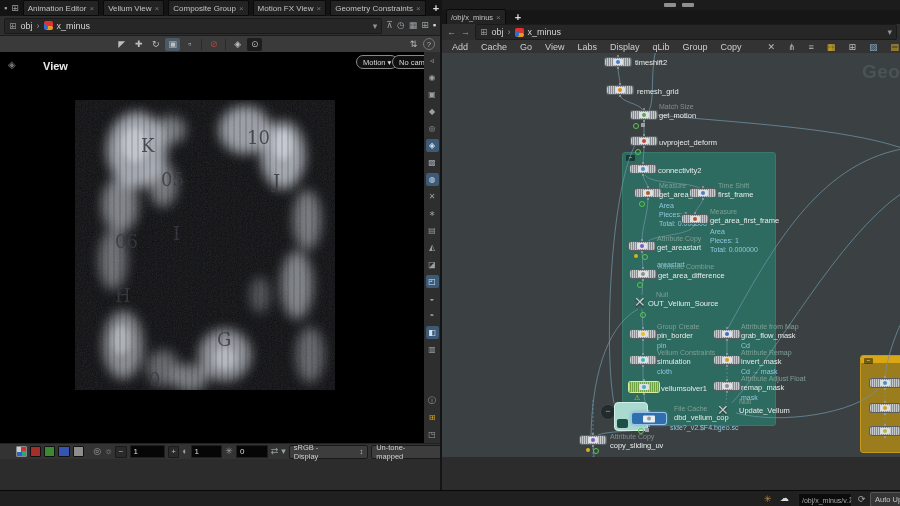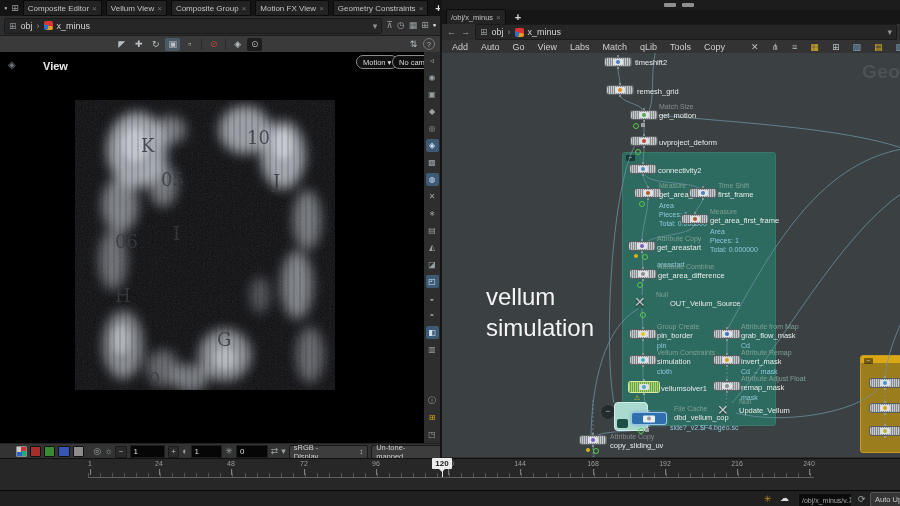--- a/index.html
+++ b/index.html
@@ -91,21 +91,21 @@
 </head>
 <body>
 
 <div id="app">
 
   <div id="lpane">
     <div class="tabbar">
       <span class="ico">▪</span>
       <span class="ico">⊞</span>
       <span class="tab">
-          <span>Composite Editor</span>
+          <span>Animation Editor</span>
           <span class="x">×</span>
         </span>
       <span class="tab">
           <span>Vellum View</span>
           <span class="x">×</span>
         </span>
       <span class="tab">
           <span>Composite Group</span>
           <span class="x">×</span>
         </span>
@@ -299,27 +299,27 @@
         <span>obj</span>
         <span class="gray-ic">›</span>
         <span class="nodeico"></span>
         <span>x_minus</span>
         <span style="flex:1"></span>
         <span class="gray-ic">▾</span>
       </div>
     </div>
     <div class="menubar">
       <span class="mitem">Add</span>
-      <span class="mitem">Auto</span>
+      <span class="mitem">Cache</span>
       <span class="mitem">Go</span>
       <span class="mitem">View</span>
       <span class="mitem">Labs</span>
-      <span class="mitem">Match</span>
+      <span class="mitem">Display</span>
       <span class="mitem">qLib</span>
-      <span class="mitem">Tools</span>
+      <span class="mitem">Group</span>
       <span class="mitem">Copy</span>
       <span class="mspacer"></span>
       <span class="mic">✕</span>
       <span class="mic">⋔</span>
       <span class="mic">≡</span>
       <span class="mic yel">▦</span>
       <span class="mic">⊞</span>
       <span class="mic blu">▨</span>
       <span class="mic yel">▤</span>
       <span class="mic blu">▨</span>
@@ -440,21 +440,21 @@
 
       <div class="ncat" style="left:216px;top:210px">Attribute Combine</div>
       <div class="hnode" style="left:188px;top:217px">
           <span class="core" style="--c:#8d8d8d"></span>
         </div>
       <div class="nname" style="left:216px;top:218px">get_area_difference</div>
       <span class="fdot g" style="left:195px;top:229px"></span>
 
       <div class="ncat" style="left:214px;top:238px">Null</div>
       <div class="nullnode" style="left:192px;top:242px">✕</div>
-      <div class="nname" style="left:228px;top:246px">OUT_Vellum_Source</div>
+      <div class="nname" style="left:206px;top:246px">OUT_Vellum_Source</div>
       <span class="fdot g" style="left:198px;top:259px"></span>
 
       <div class="ncat" style="left:215px;top:270px">Group Create</div>
       <div class="hnode" style="left:188px;top:277px">
           <span class="core" style="--c:#e8c020"></span>
         </div>
       <div class="nname" style="left:215px;top:278px">pin_border</div>
       <div class="ninfo" style="left:215px;top:289px">pin</div>
 
       <div class="ncat" style="left:215px;top:296px">Vellum Constraints</div>
@@ -517,43 +517,23 @@
       <div class="hnode" style="left:428px;top:326px;width:30px">
           <span class="core" style="--c:#4a90c4"></span>
         </div>
       <div class="hnode" style="left:428px;top:351px;width:30px">
           <span class="core" style="--c:#d8a020"></span>
         </div>
       <div class="hnode" style="left:428px;top:374px;width:30px">
           <span class="core" style="--c:#b8b83a"></span>
         </div>
 
-      <div class="annot">vellum
-simulation</div>
     </div>
   </div>
 
-  <div id="playbar">
-    <div class="ruler">
-      <span class="tick" style="left:2px">1</span>
-      <span class="tick" style="left:71px">24</span>
-      <span class="tick" style="left:143px">48</span>
-      <span class="tick" style="left:216px">72</span>
-      <span class="tick" style="left:288px">96</span>
-      <span class="tick" style="left:360px">120</span>
-      <span class="tick" style="left:432px">144</span>
-      <span class="tick" style="left:505px">168</span>
-      <span class="tick" style="left:577px">192</span>
-      <span class="tick" style="left:649px">216</span>
-      <span class="tick" style="left:721px">240</span>
-    </div>
-    <div class="ph-line"></div>
-    <div class="ph-tip">120</div>
-
-  </div>
 
   <div id="statusbar">
     <span class="ico" style="position:absolute;left:764px;top:4px;color:#cc8822">✳</span>
     <span class="ico" style="position:absolute;left:780px;top:3px;color:#dcdcdc">☁</span>
     <span class="sfield" style="left:798px;top:2px;width:46px">/obj/x_minus/v...</span>
     <span class="ico" style="position:absolute;left:848px;top:4px">↕</span>
     <span class="ico" style="position:absolute;left:858px;top:4px">⟳</span>
     <span class="sbtn" style="left:870px;top:1px;width:30px">Auto Up</span>
   </div>
 

